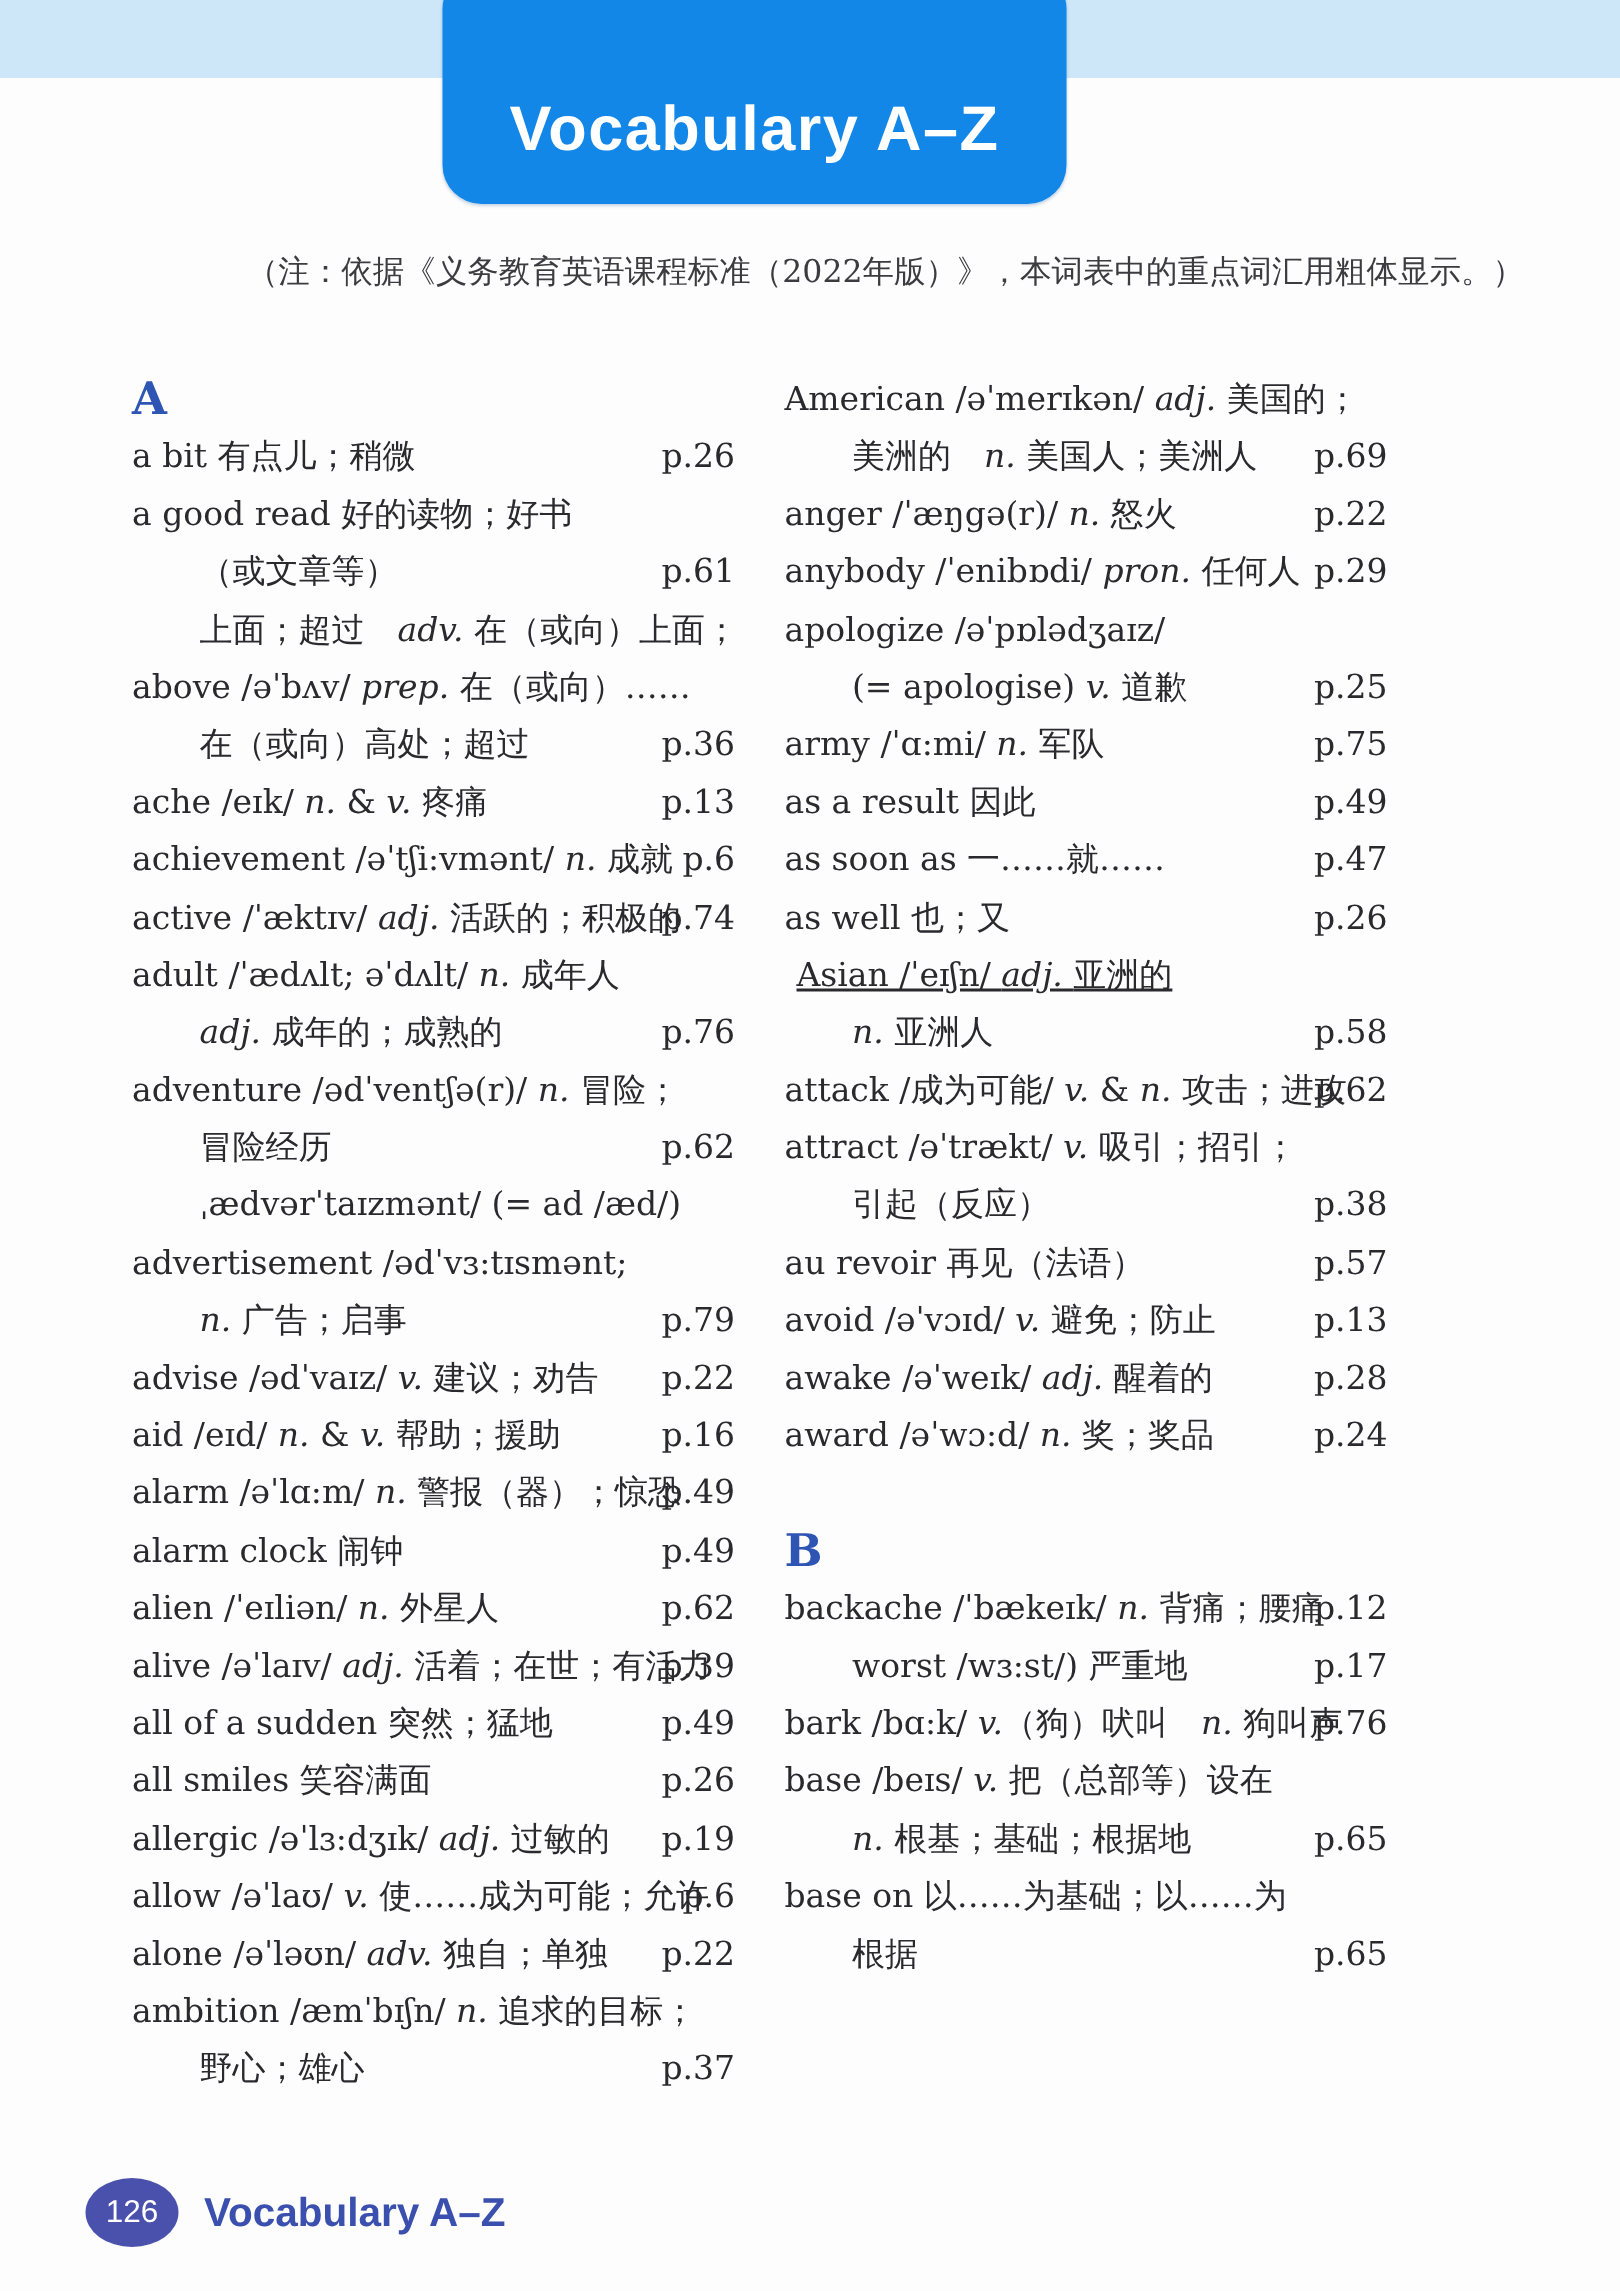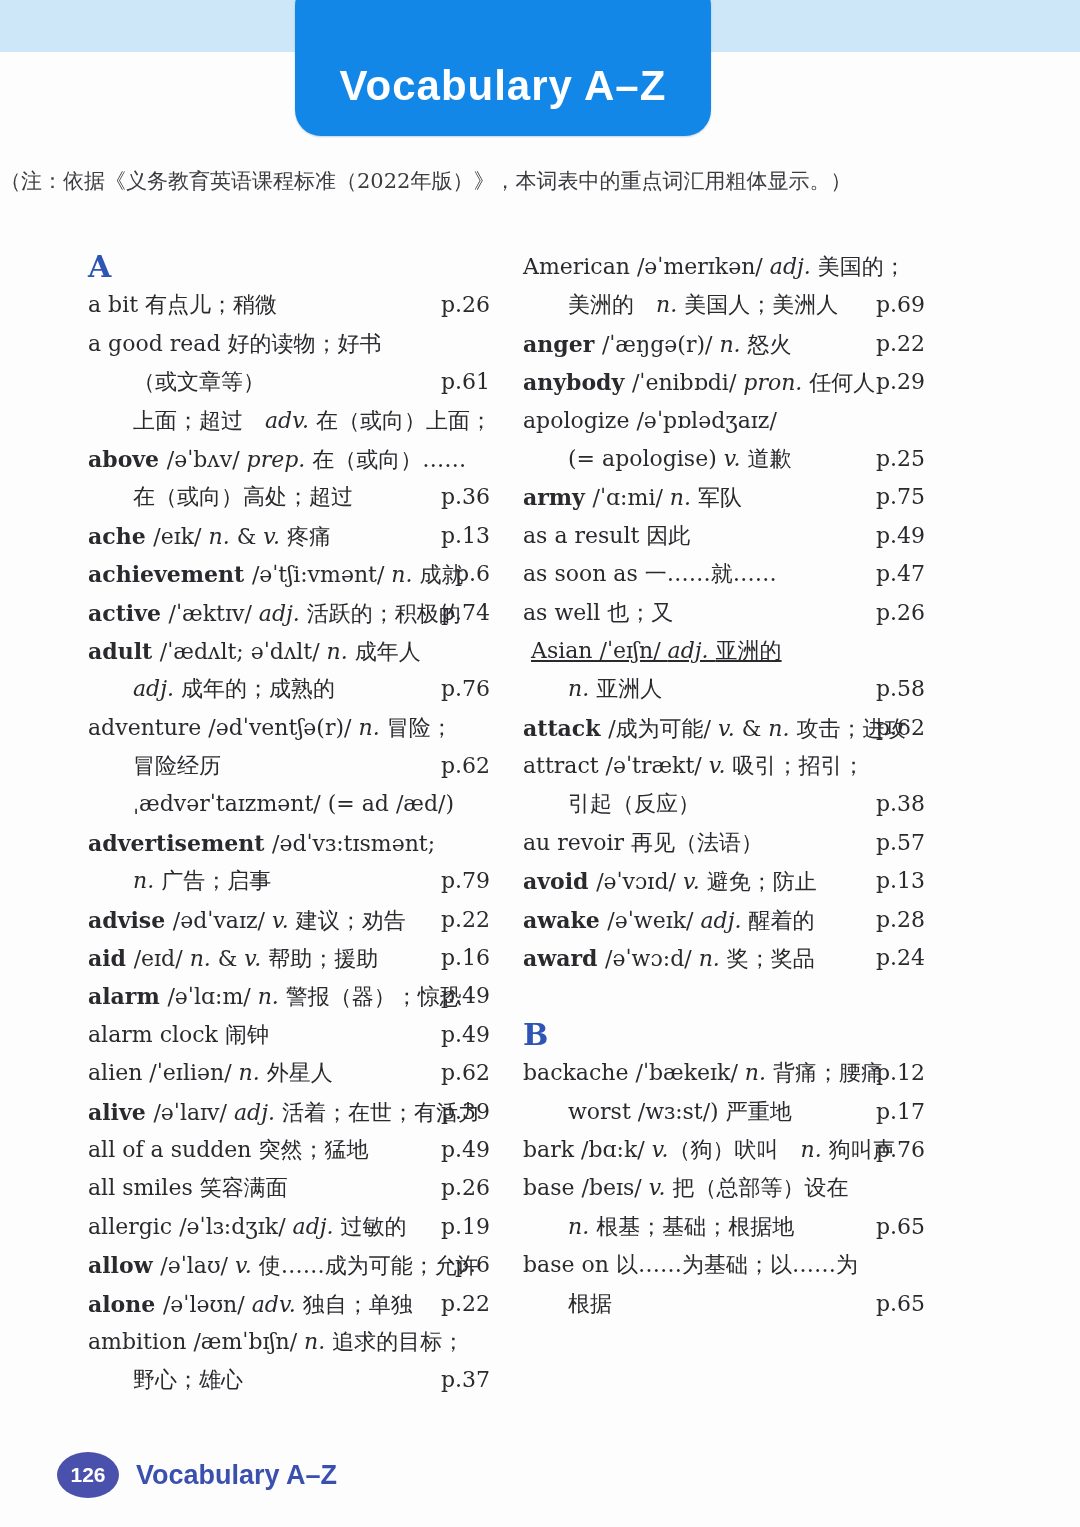--- a/index.html
+++ b/index.html
@@ -24,44 +24,44 @@
     box-shadow:0 1px 2px rgba(30,90,160,0.25);
   }
   .banner-title {
     color:#ffffff;
     font-family:"Liberation Sans",sans-serif;
     font-weight:700; font-size:42px; letter-spacing:1px;
     margin-bottom:26px;
   }
   .note {
     position:absolute; left:0; top:167px; width:1016px;
-    text-align:left; font-size:21px; color:#3c3c40;
+    text-align:right; font-size:21px; color:#3c3c40;
   }
   .col {
     position:absolute; top:248px; width:402px;
     font-size:22px;
   }
   .col-left  { left:88px; }
   .col-right { left:523px; }
   .row { height:38.4px; line-height:38.4px; position:relative; white-space:nowrap; }
   .letter {
     font-weight:700; font-size:30px; color:#2f55b4;
   }
   .ind { padding-left:45px;margin-top:32px; }
   .pg { position:absolute; right:0; top:0; }
-  .seg-b { font-weight:700;margin-top:48px; }
+  .seg-b { font-weight:400;margin-top:48px; }
   .seg-i { font-style:italic; }
   .footer-badge {
     position:absolute; left:57px; top:1452px;
     width:62px; height:46px;
     background:#4a51ad; border-radius:50%;
     display:flex; align-items:center; justify-content:center;
     color:#fff;
     font-family:"Liberation Sans",sans-serif;
-    font-size:21px; font-weight:700;
+    font-size:21px; font-weight:400;
   }
   .footer-label {
     position:absolute; left:136px; top:1460px;
     font-family:"Liberation Sans",sans-serif;
     font-weight:700; font-size:27px; color:#3a4fae;
   }
 </style>
 </head>
 <body>
 

